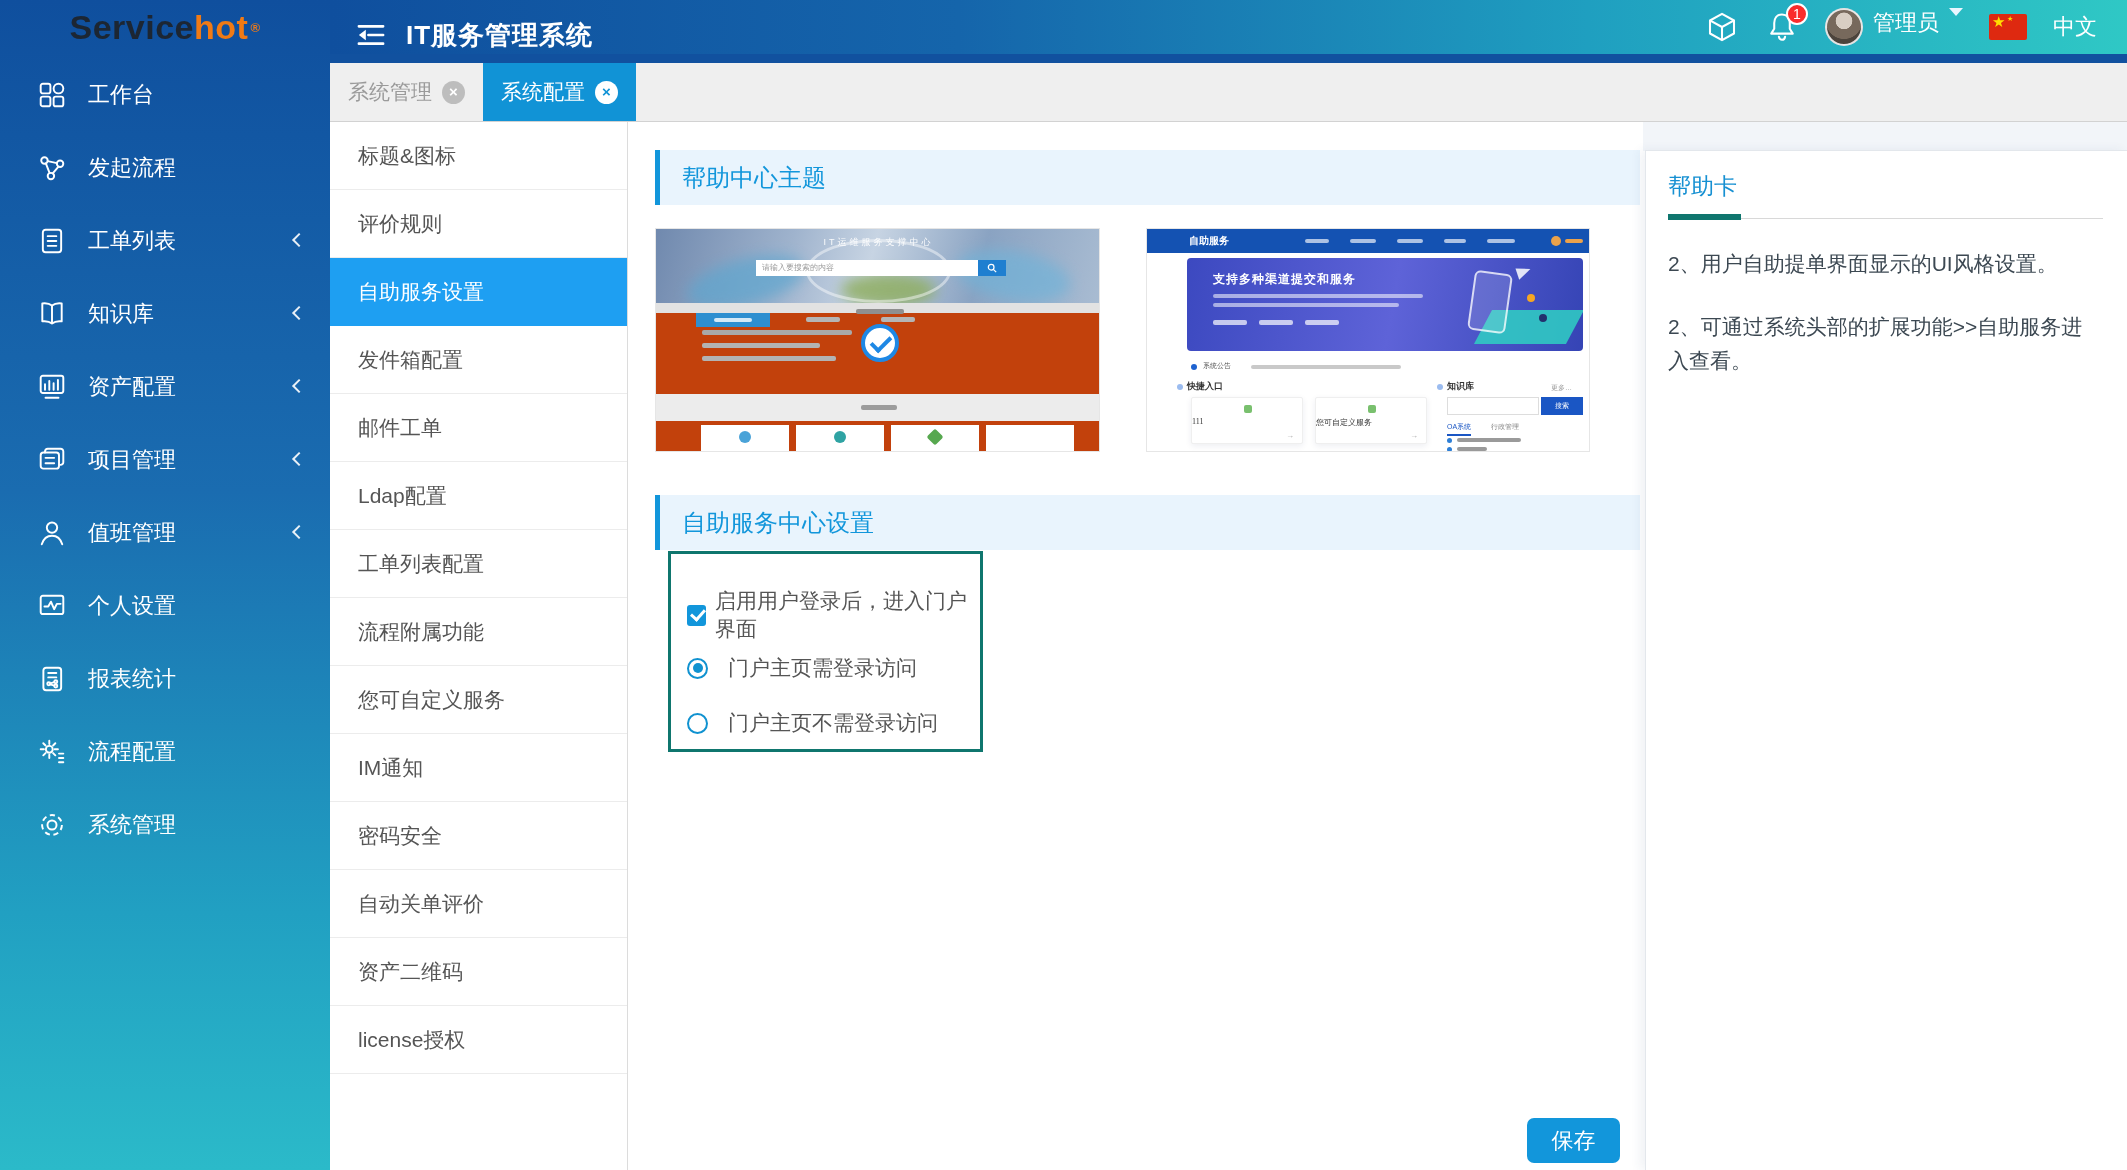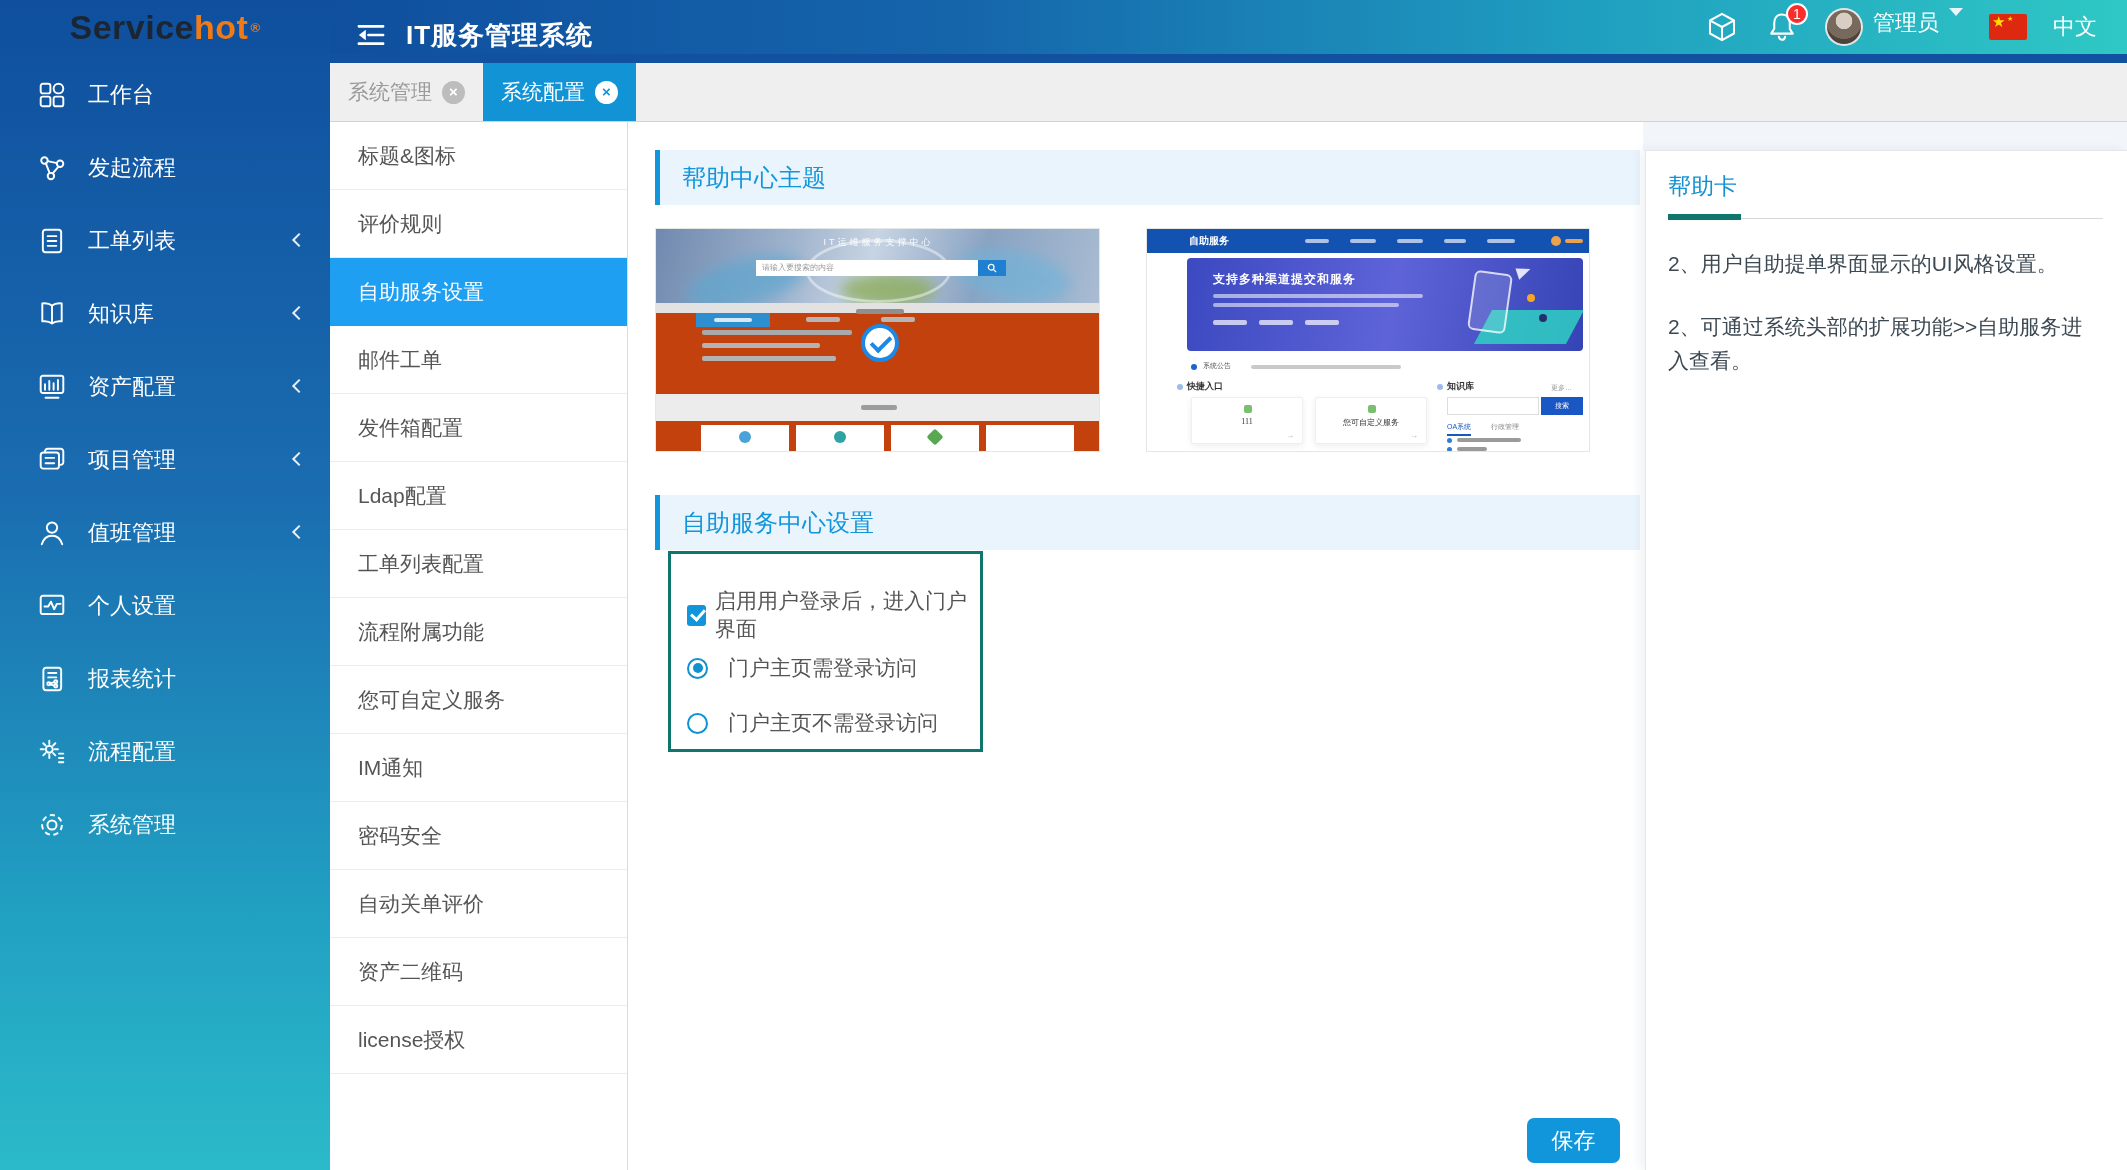--- a/index.html
+++ b/index.html
@@ -141,21 +141,21 @@
   .t2-p1 { position:absolute; left:340px; top:36px; width:8px; height:8px; border-radius:50%; background:#f5a623; }
   .t2-p2 { position:absolute; left:352px; top:56px; width:8px; height:8px; border-radius:50%; background:#23306e; }
   .t2-plane { position:absolute; left:330px; top:8px; width:0; height:0; border-left:14px solid rgba(255,255,255,.85);
     border-top:5px solid transparent; border-bottom:7px solid transparent; transform:rotate(-18deg); }
   .t2-dot { position:absolute; width:6px; height:6px; border-radius:50%; background:#1e62d0; }
   .t2-announce { position:absolute; left:56px; top:134px; font-size:7px; color:#555; }
   .t2-label { position:absolute; font-size:9px; font-weight:bold; color:#333; }
   .t2-card { position:absolute; top:168px; width:112px; height:47px; background:#fff; border:1px solid #efefef;
     box-shadow:0 2px 6px rgba(20,40,90,.08); border-radius:2px; }
   .t2-card .ci { position:absolute; left:52px; top:7px; width:8px; height:8px; border-radius:2px; background:#79c06e; }
-  .t2-card .cl { position:absolute; left:0; right:0; top:19px; text-align:center; font-size:8px; color:#333;font-family:Liberation Serif, serif; }
+  .t2-card .cl { position:absolute; left:0; right:0; top:19px; font-size:8px; color:#333;font-family:Liberation Serif, serif; }
   .t2-card .ar { position:absolute; right:8px; bottom:3px; font-size:8px; color:#aaa; }
   .t2-more { position:absolute; left:404px; top:154px; font-size:7px; color:#999; }
   .t2-sinput { position:absolute; left:300px; top:168px; width:92px; height:18px; background:#fff; border:1px solid #ddd; }
   .t2-sbtn { position:absolute; left:394px; top:168px; width:42px; height:18px; background:#1a56c4; color:#fff;
     font-size:7px; text-align:center; line-height:18px; }
   .t2-tab1 { position:absolute; left:300px; top:193px; font-size:7px; color:#1a56c4; border-bottom:2px solid #1a56c4; padding-bottom:2px; }
   .t2-tab2 { position:absolute; left:344px; top:193px; font-size:7px; color:#888; }
   .t2-li { position:absolute; width:5px; height:5px; border-radius:50%; background:#2e7fd6; }
 </style>
 </head>
@@ -344,22 +344,22 @@
       <span>系统配置</span>
       <span class="tab-close">×</span>
     </div>
   </div>
 </div>
 
 <div class="submenu">
   <div class="menu-item">标题&amp;图标</div>
   <div class="menu-item">评价规则</div>
   <div class="menu-item active">自助服务设置</div>
+  <div class="menu-item">发件箱配置</div>
   <div class="menu-item">邮件工单</div>
-  <div class="menu-item">发件箱配置</div>
   <div class="menu-item">Ldap配置</div>
   <div class="menu-item">工单列表配置</div>
   <div class="menu-item">流程附属功能</div>
   <div class="menu-item">您可自定义服务</div>
   <div class="menu-item">IM通知</div>
   <div class="menu-item">密码安全</div>
   <div class="menu-item">自动关单评价</div>
   <div class="menu-item">资产二维码</div>
   <div class="menu-item">license授权</div>
 </div>

